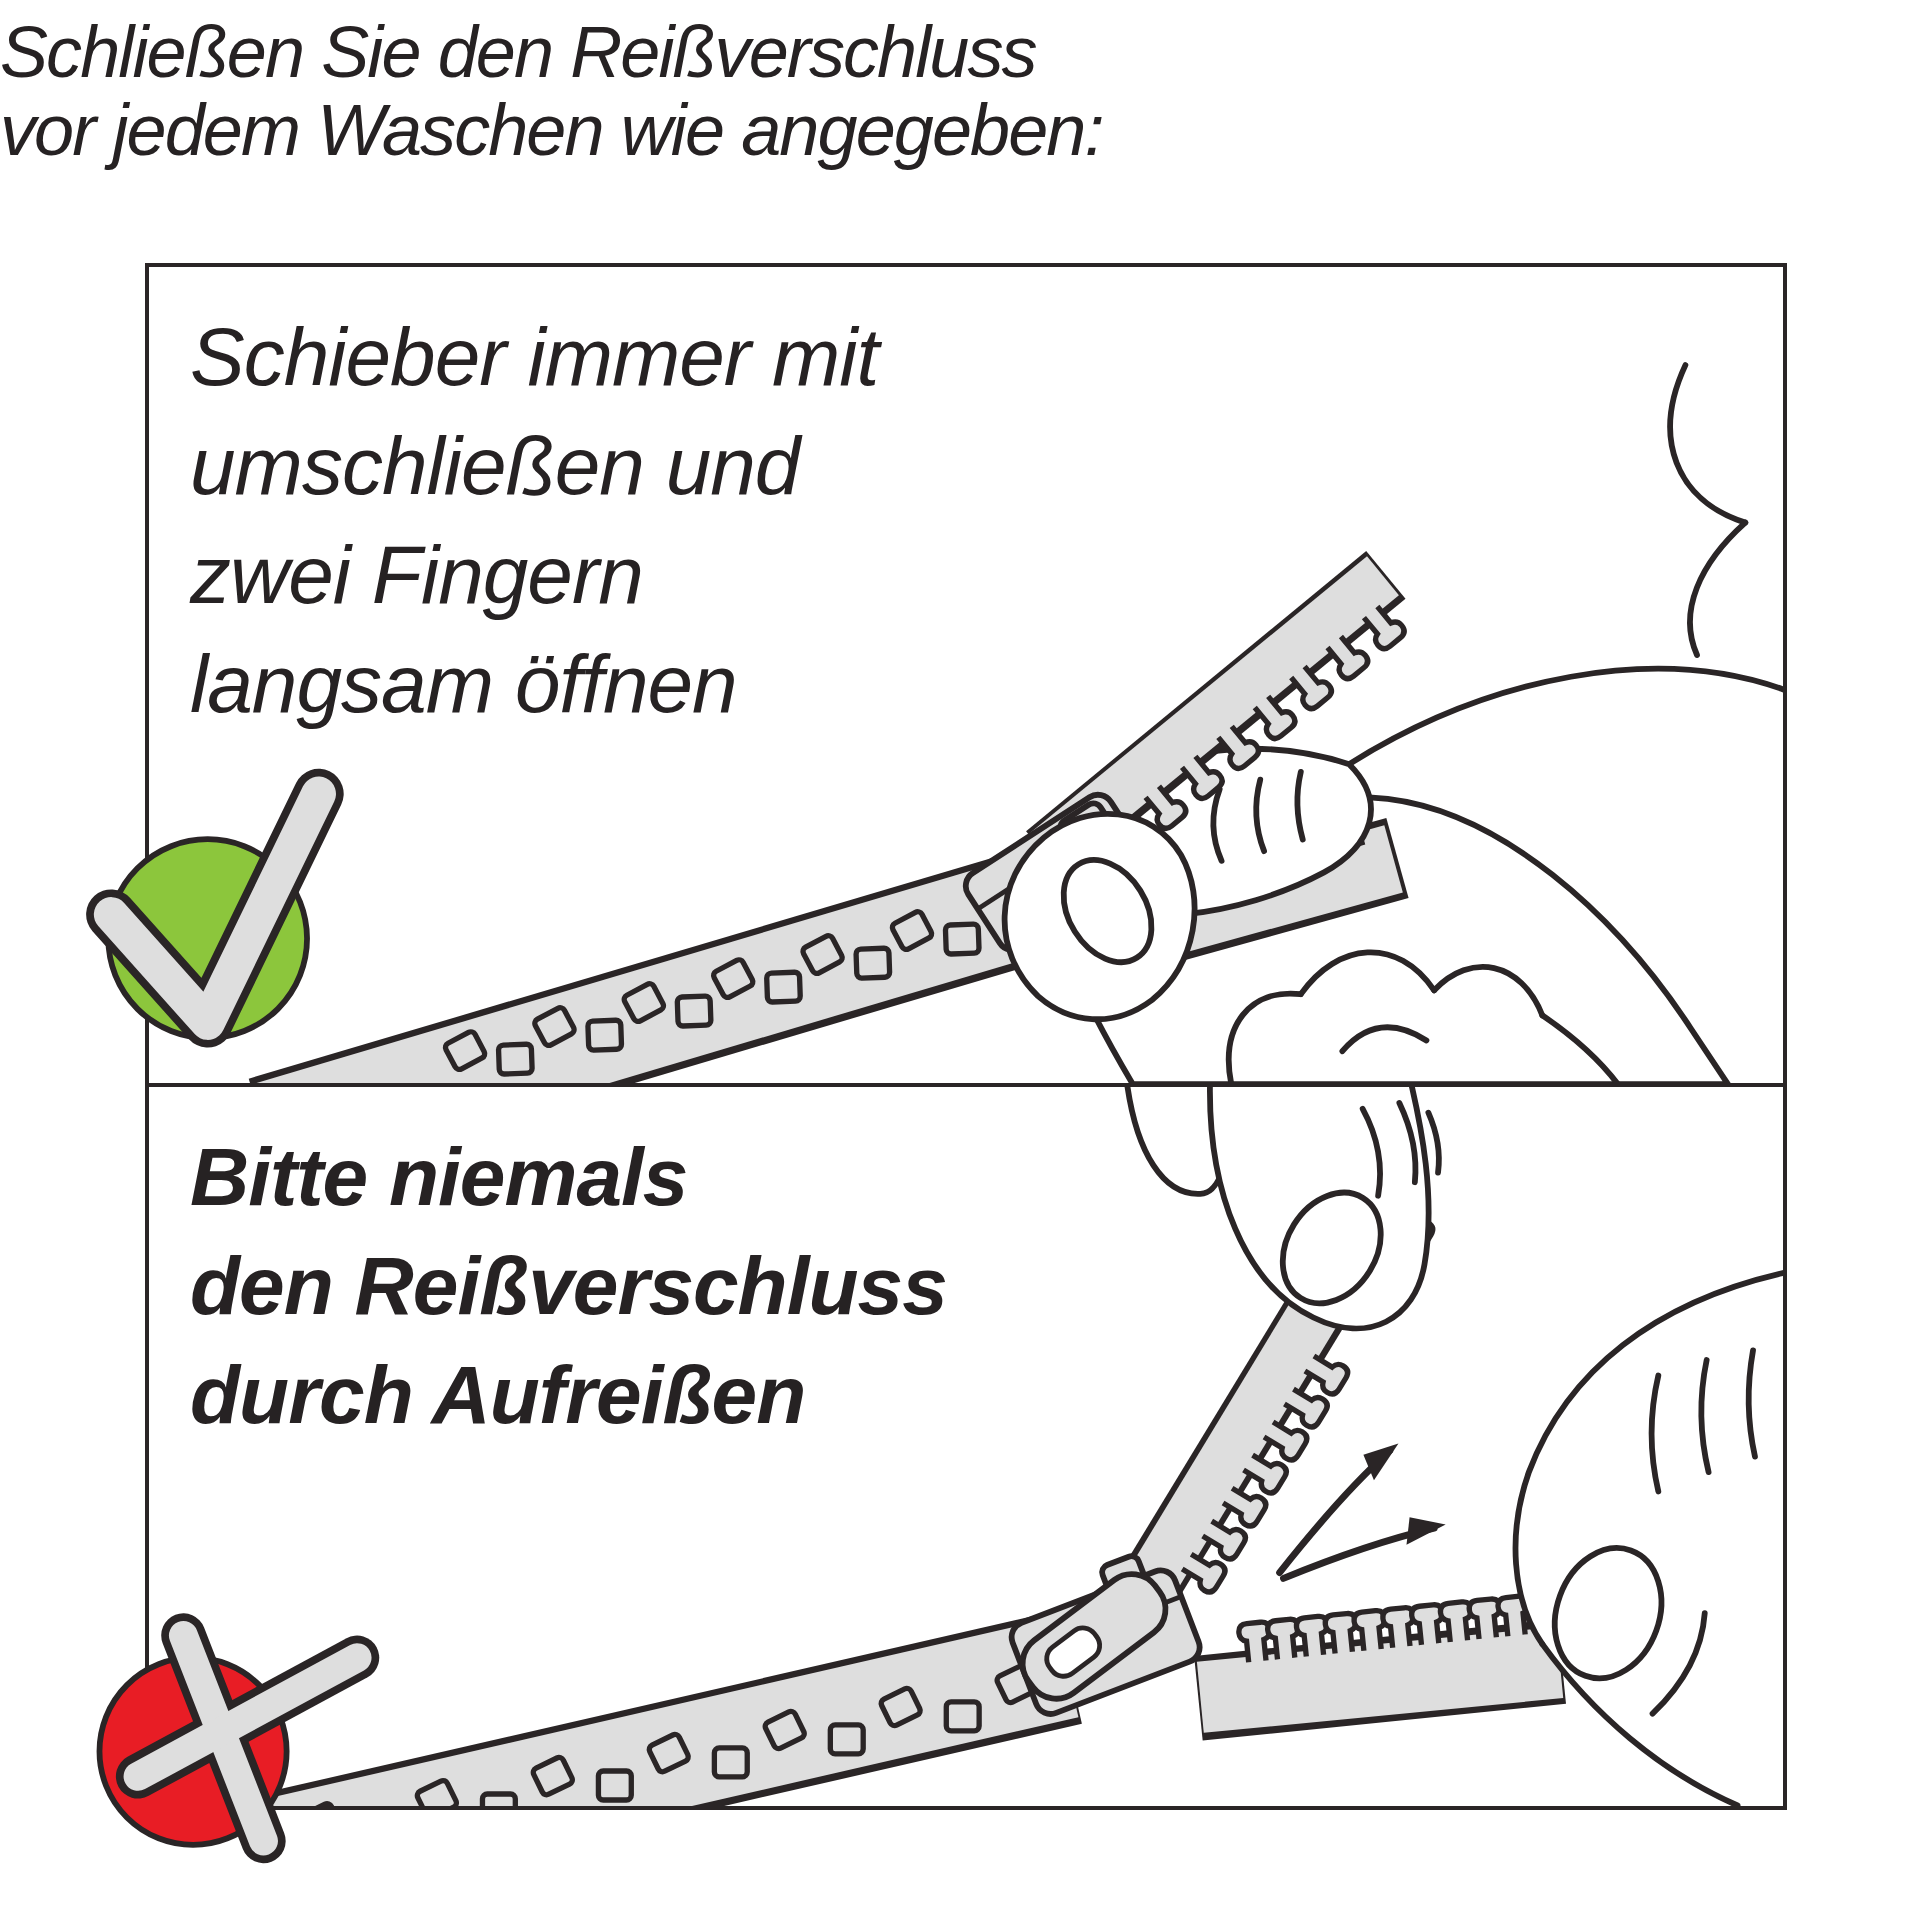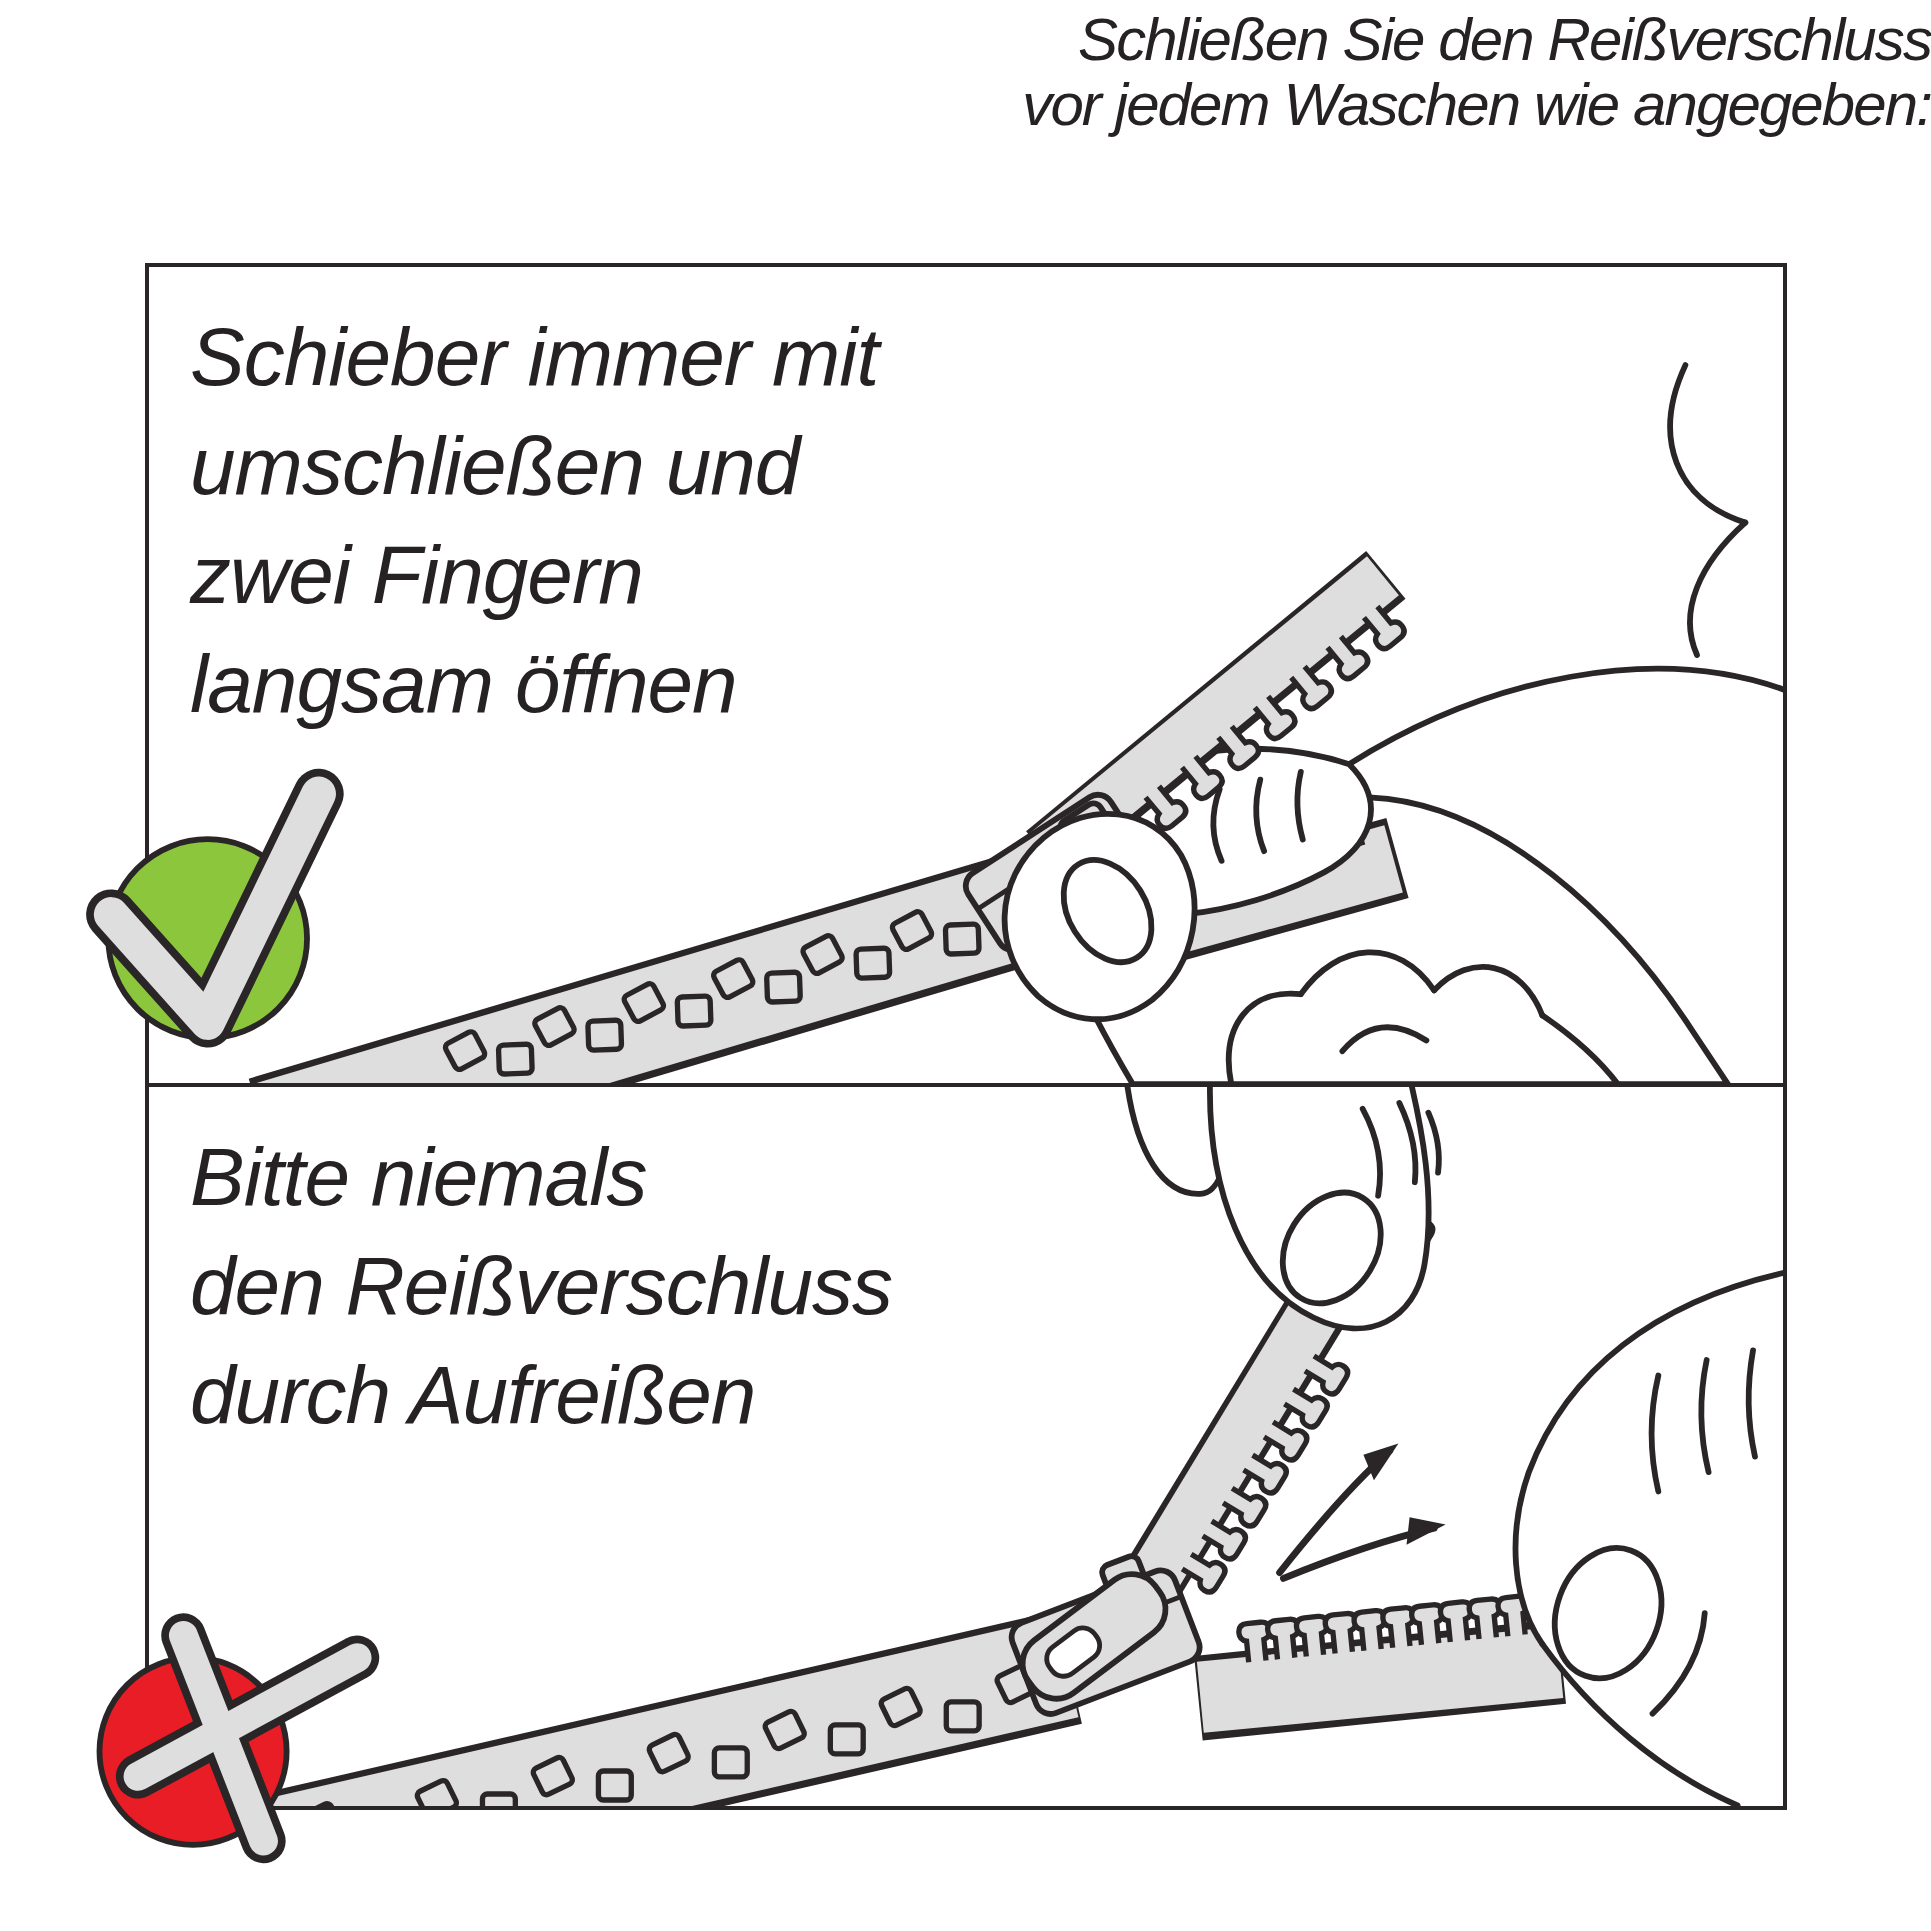--- a/index.html
+++ b/index.html
@@ -1,29 +1,29 @@
 <!DOCTYPE html>
 <html><head>
 <meta charset="utf-8">
 <style>
   html,body{margin:0;padding:0;background:#ffffff;}
   .stage{
     position:relative;width:1931px;height:1931px;background:#fff;
     font-family:"Liberation Sans",sans-serif;color:#262223;overflow:hidden;
   }
   .title{
-    position:absolute;top:8px;left:0;width:100%;text-align:right;
-    font-style:italic;font-size:60px;line-height:1.08;letter-spacing:-1.9px;
+    position:absolute;top:14px;left:0;width:100%;text-align:left;
+    font-style:italic;font-size:72px;line-height:1.08;letter-spacing:-1.9px;
   }
   .panel{
     position:absolute;left:145px;width:1642px;background:#fff;
     border:4.8px solid #2a2526;box-sizing:border-box;
   }
   #panel-correct{top:263px;height:928px;}
-  #panel-incorrect{top:1083px;height:727px;}
+  #panel-incorrect{top:1083px;height:727px;font-weight:bold;}
   .illu{position:absolute;left:0;top:0;width:100%;height:100%;display:block;}
   .instr{
     position:absolute;left:41px;top:35px;font-style:italic;
     font-size:82px;line-height:109px;white-space:nowrap;letter-spacing:-1px;
   }
   .badge{position:absolute;z-index:6;overflow:visible;}
   #badge-check{left:53px;top:736px;}
   #badge-cross{left:29px;top:1595px;}
 </style>
 </head>

